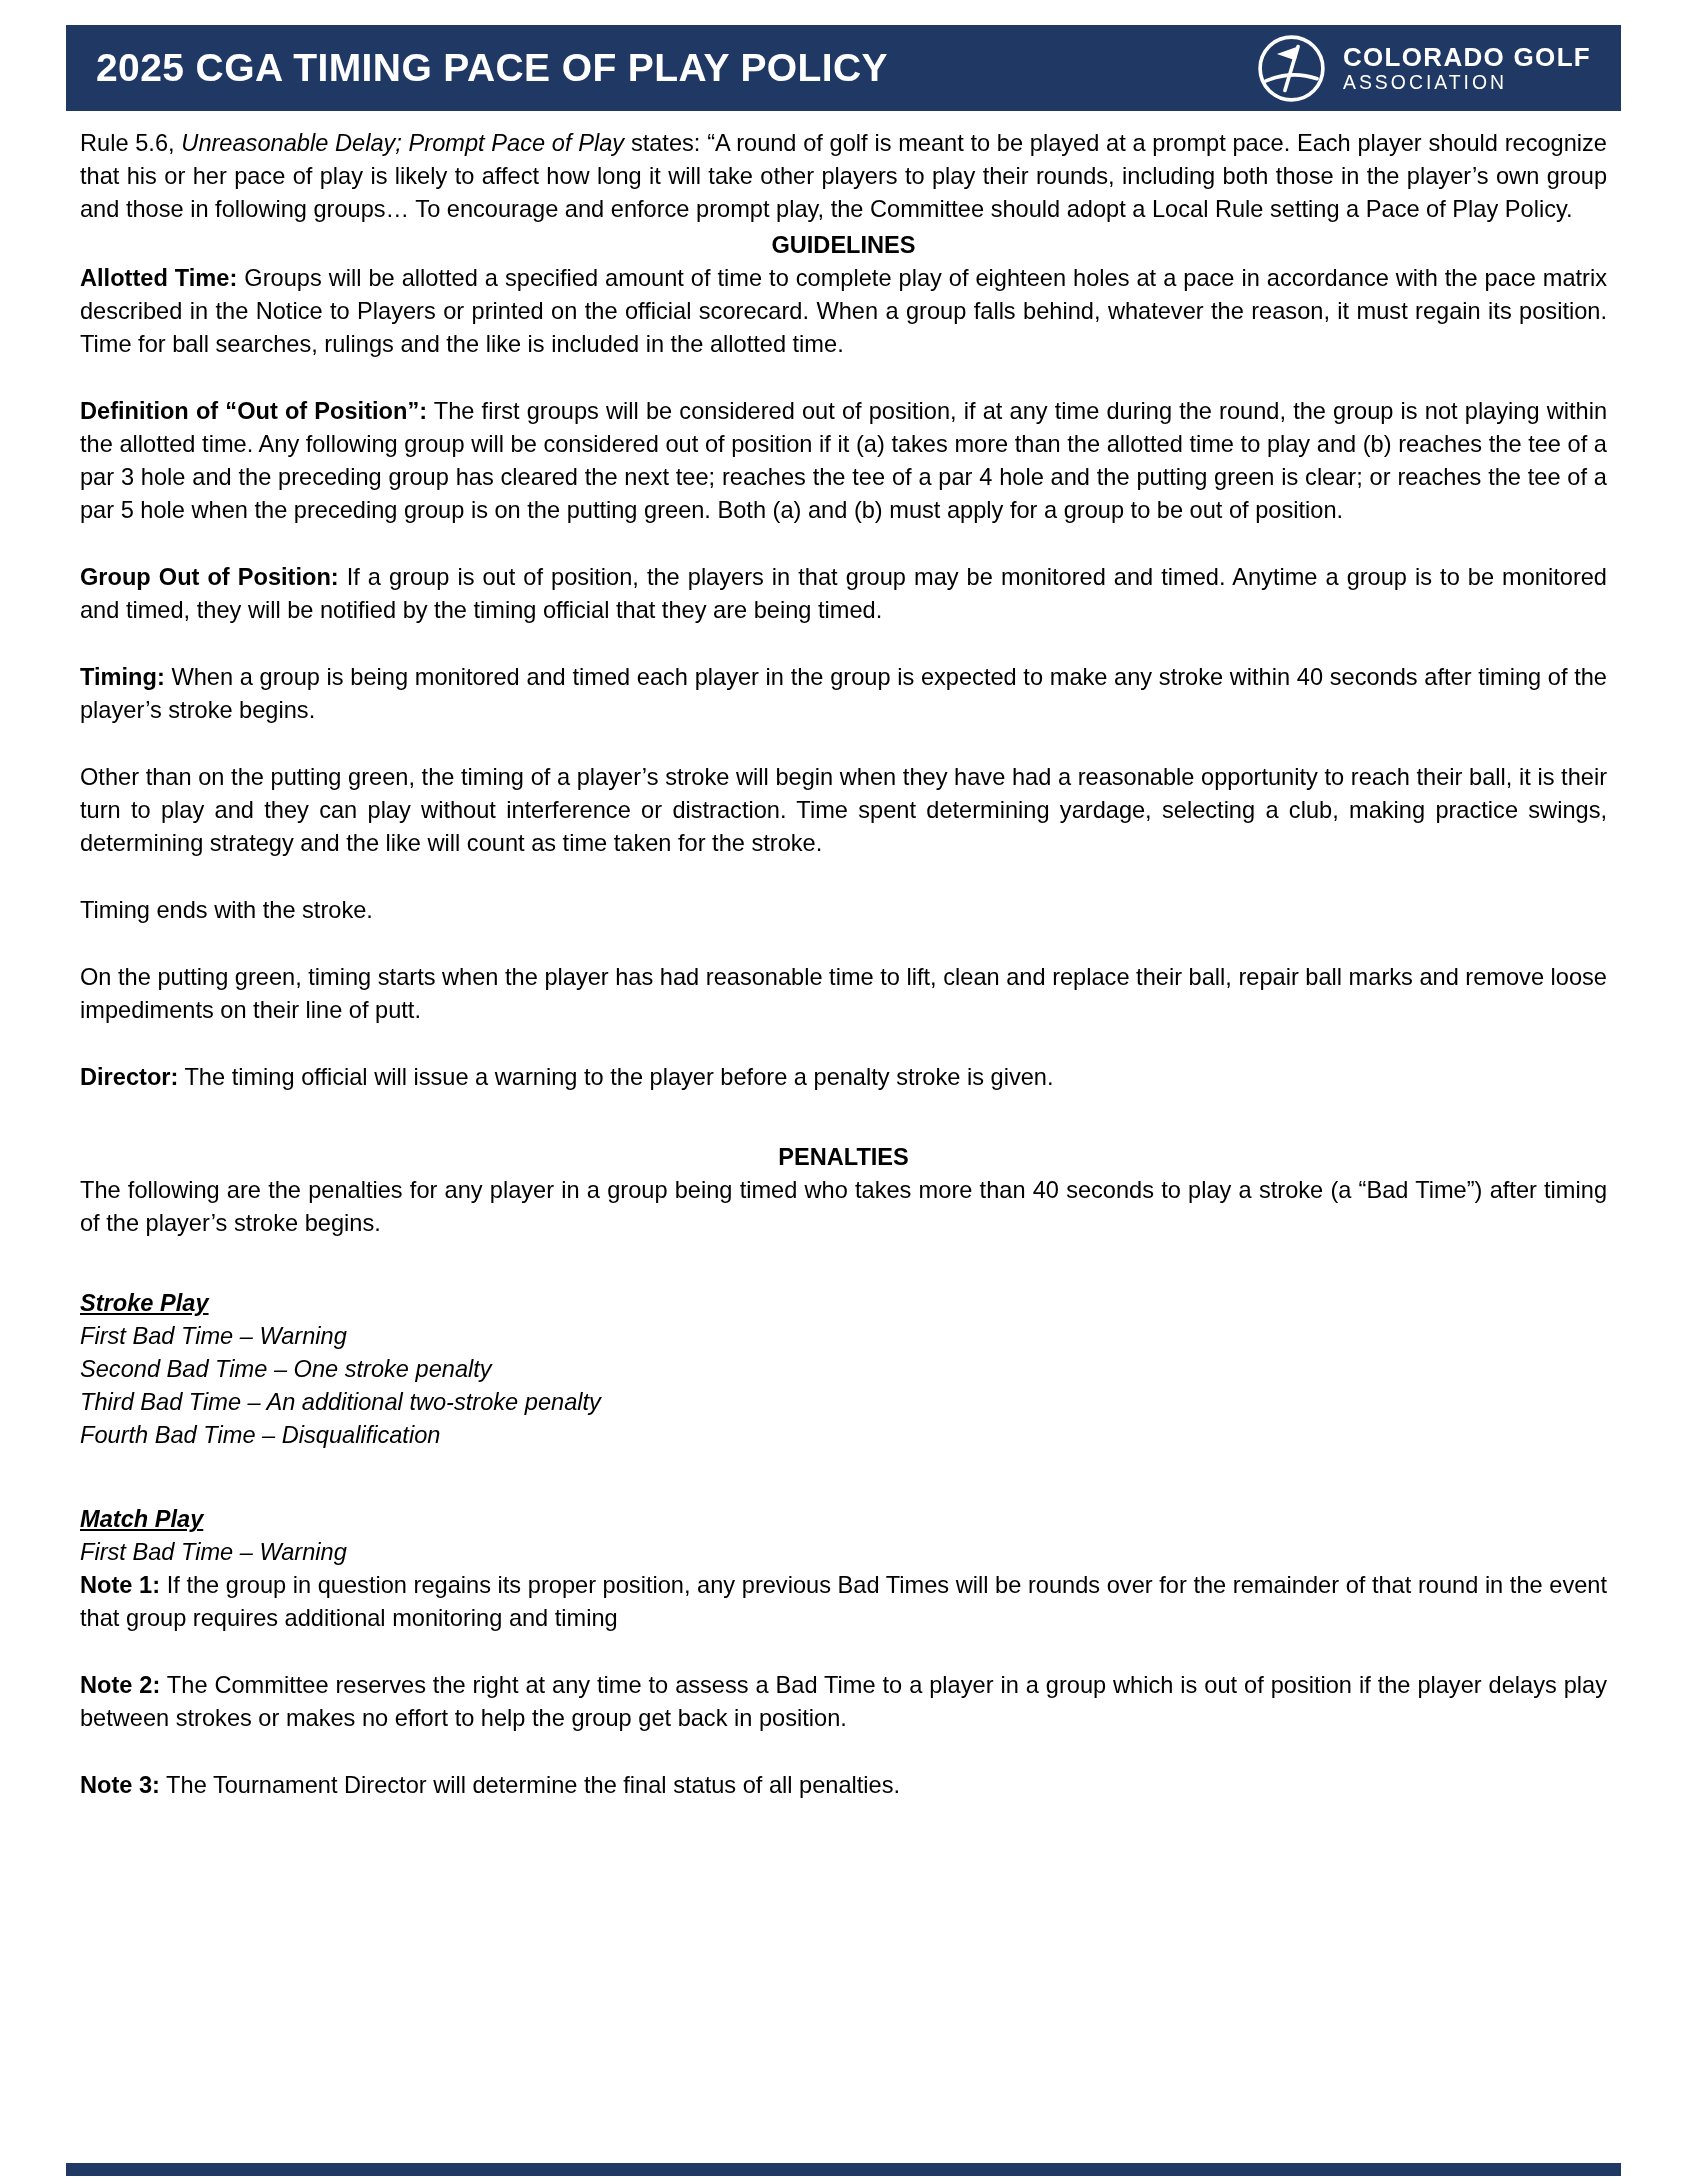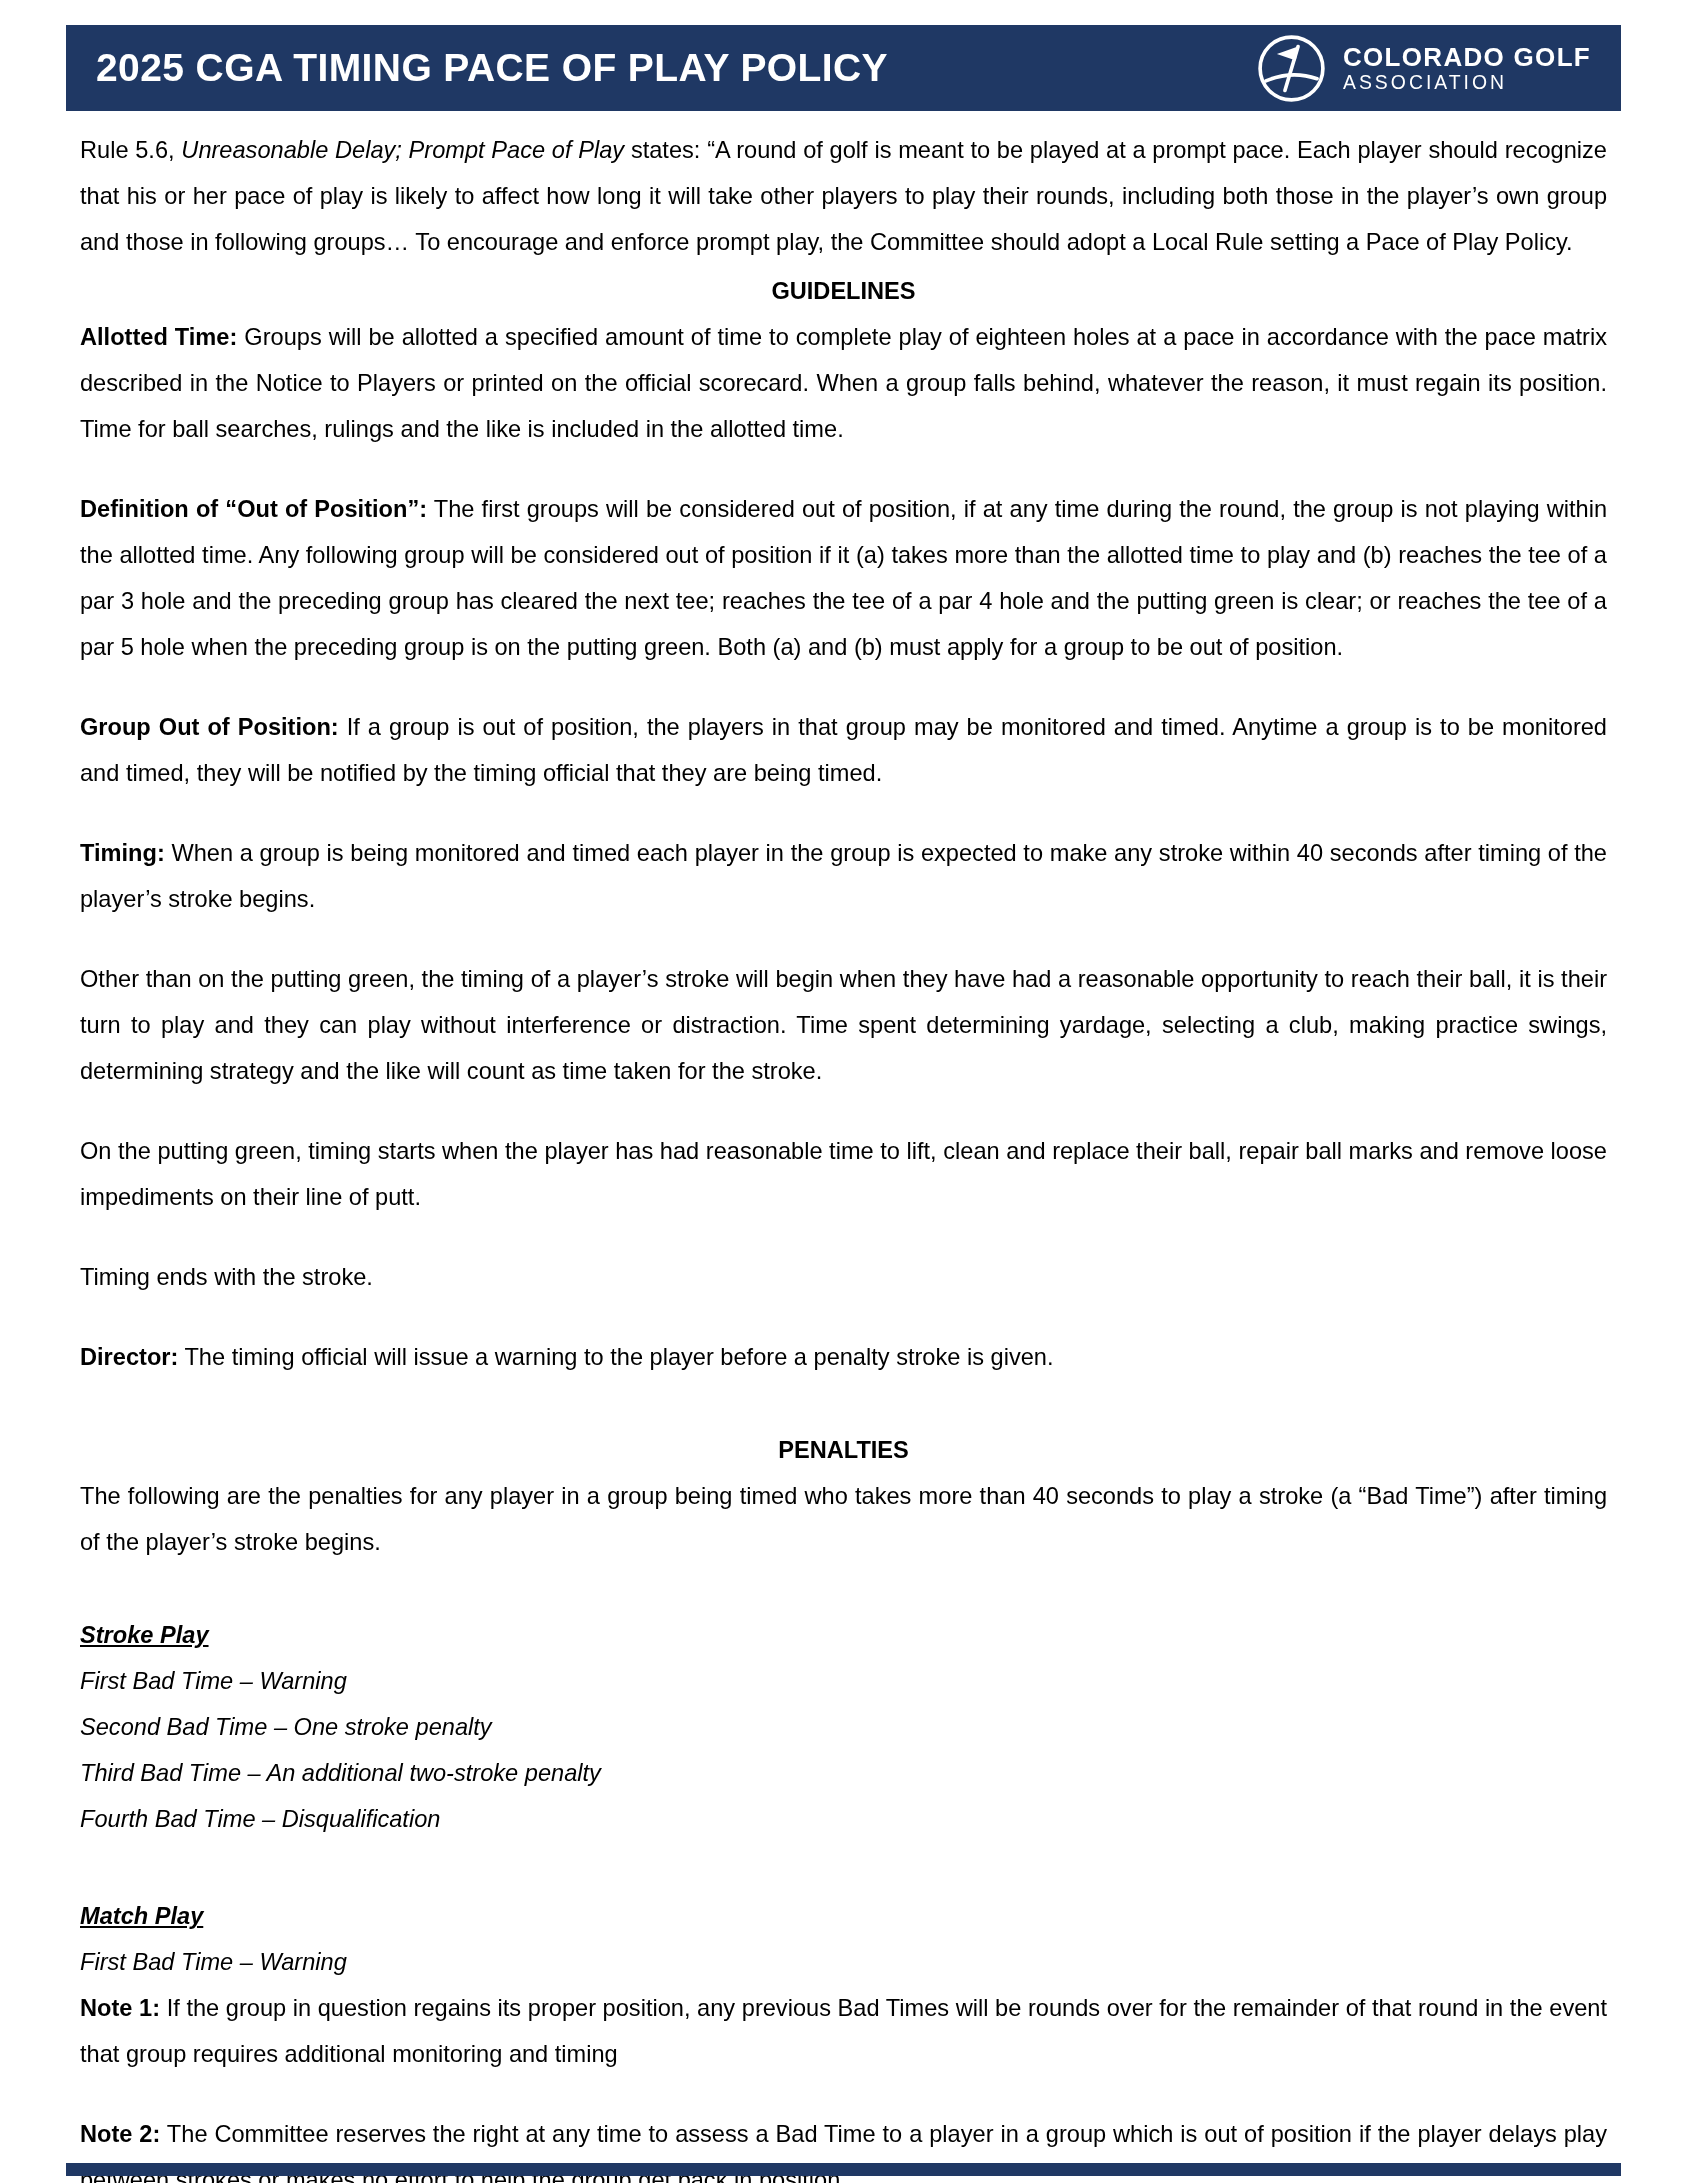--- a/index.html
+++ b/index.html
@@ -49,21 +49,21 @@
   }
   
   .content {
     position: absolute;
     top: 127px;
     left: 80px;
     right: 80px;
   }
   .txt {
     font-size: 23.6px;
-    line-height: 46px;
+    line-height: 33px;
     text-align: justify;
     margin: 0;
   }
   .center { text-align: center; font-weight: bold; }
   .bold { font-weight: bold; }
   .underline { text-decoration: underline; }
   .left { text-align: left; font-style: italic; }
   .m0     { margin-bottom: 0; }
   .mb-xs  { margin-bottom: 3.4px; }
   .mb-md  { margin-bottom: 34px; }
@@ -112,23 +112,23 @@
     <p class="txt mb-md"><b>Allotted Time:</b><span> Groups will be allotted a specified amount of time to complete play of eighteen holes at a pace in accordance with the pace matrix described in the Notice to Players or printed on the official scorecard. When a group falls behind, whatever the reason, it must regain its position. Time for ball searches, rulings and the like is included in the allotted time.</span></p>
 
     <p class="txt mb-md"><b>Definition of “Out of Position”:</b><span> The first groups will be considered out of position, if at any time during the round, the group is not playing within the allotted time. Any following group will be considered out of position if it (a) takes more than the allotted time to play and (b) reaches the tee of a par 3 hole and the preceding group has cleared the next tee; reaches the tee of a par 4 hole and the putting green is clear; or reaches the tee of a par 5 hole when the preceding group is on the putting green. Both (a) and (b) must apply for a group to be out of position.</span></p>
 
     <p class="txt mb-md"><b>Group Out of Position:</b><span> If a group is out of position, the players in that group may be monitored and timed. Anytime a group is to be monitored and timed, they will be notified by the timing official that they are being timed.</span></p>
 
     <p class="txt mb-md"><b>Timing:</b><span> When a group is being monitored and timed each player in the group is expected to make any stroke within 40 seconds after timing of the player’s stroke begins.</span></p>
 
     <p class="txt mb-md"><span>Other than on the putting green, the timing of a player’s stroke will begin when they have had a reasonable opportunity to reach their ball, it is their turn to play and they can play without interference or distraction. Time spent determining yardage, selecting a club, making practice swings, determining strategy and the like will count as time taken for the stroke.</span></p>
 
+    <p class="txt mb-md"><span>Timing ends with the stroke.</span></p>
+
     <p class="txt mb-md"><span>On the putting green, timing starts when the player has had reasonable time to lift, clean and replace their ball, repair ball marks and remove loose impediments on their line of putt.</span></p>
-
-    <p class="txt mb-md"><span>Timing ends with the stroke.</span></p>
 
     <p class="txt mb-lg"><b>Director:</b><span> The timing official will issue a warning to the player before a penalty stroke is given.</span></p>
 
     <h2 class="txt center m0">PENALTIES</h2>
 
     <p class="txt mb-lg">The following are the penalties for any player in a group being timed who takes more than 40 seconds to play a stroke (a “Bad Time”) after timing of the player’s stroke begins.</p>
 
     <p class="txt left bold underline m0">Stroke Play</p>
     <p class="txt left m0">First Bad Time – Warning</p>
     <p class="txt left m0">Second Bad Time – One stroke penalty</p>

